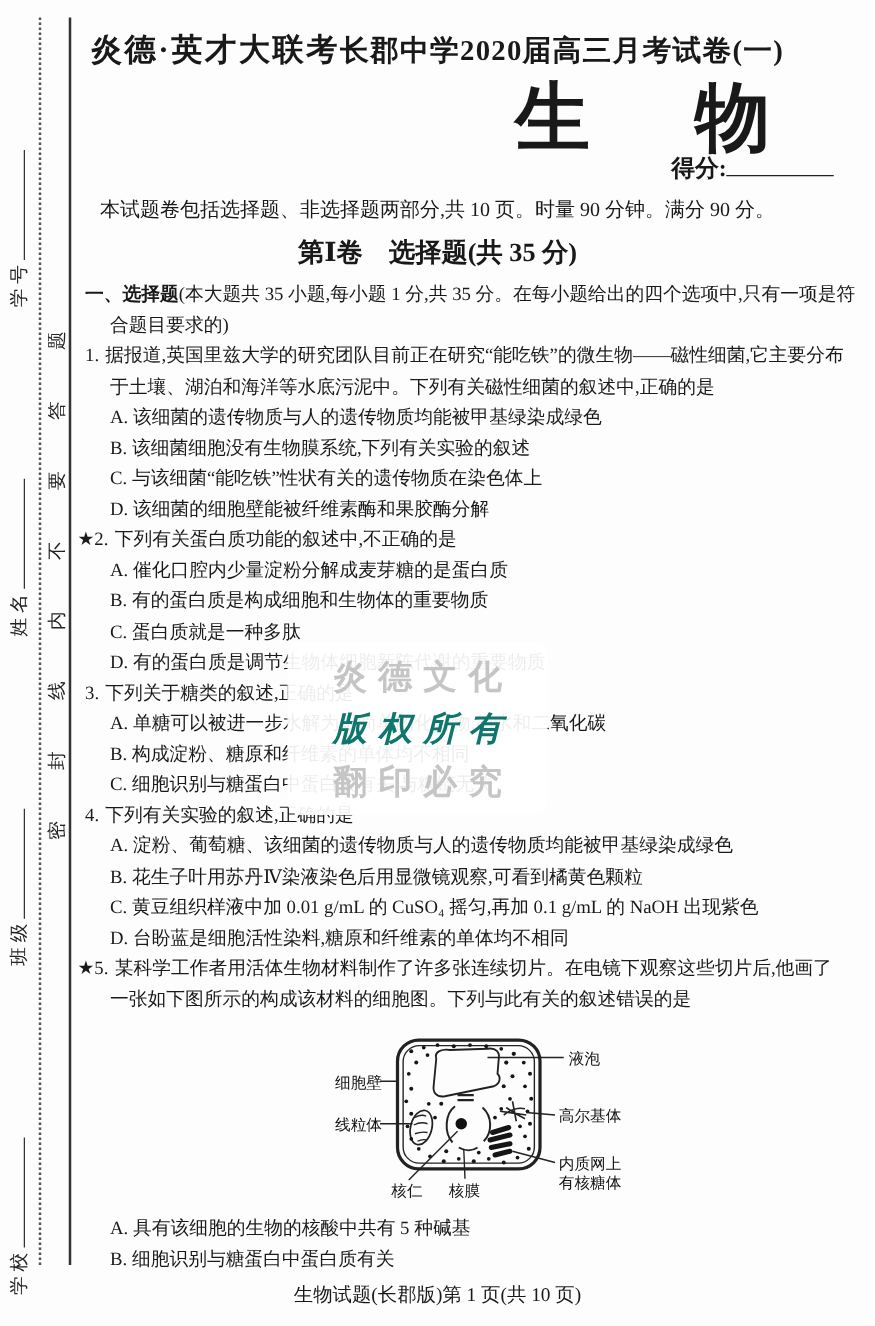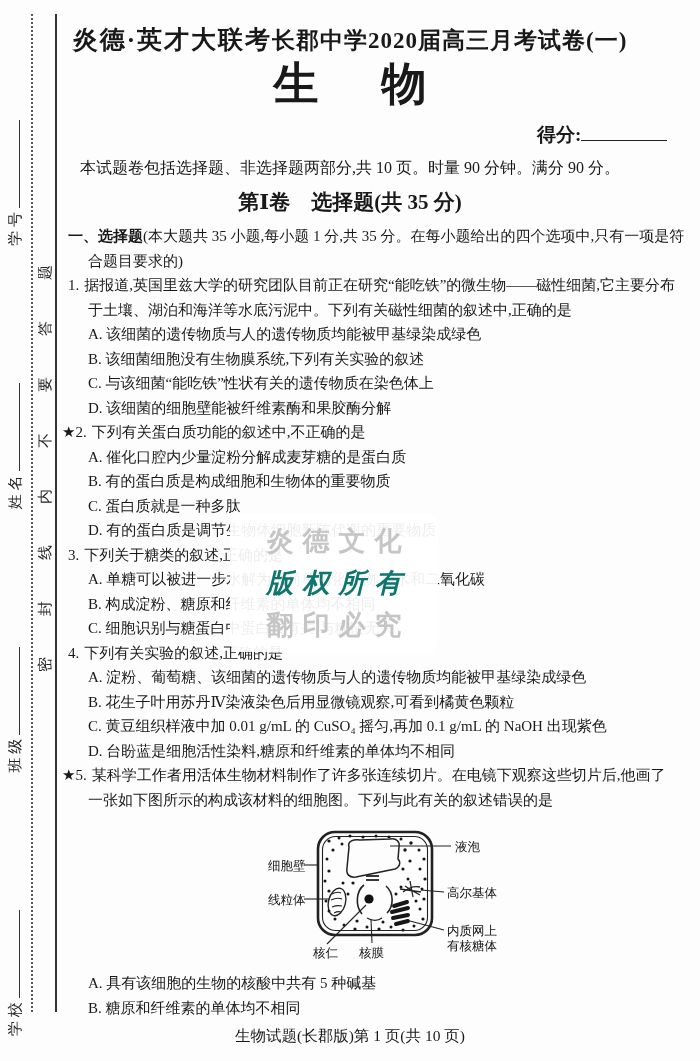--- a/index.html
+++ b/index.html
@@ -13,22 +13,22 @@
   .vline-solid{position:absolute;left:55px;top:14px;height:998px;width:0;border-left:2px solid #333;}
   .rot{position:absolute;transform:rotate(-90deg);transform-origin:0 0;white-space:nowrap;}
   .fields{left:6px;top:1036px;width:916px;display:flex;justify-content:space-between;font-size:15px;color:#222;}
   .field{white-space:nowrap;}
   .field .blank{display:inline-block;width:88px;height:13px;border-bottom:1.4px solid #333;margin-left:4px;}
   .seal{left:36px;top:672px;font-size:15px;letter-spacing:41px;color:#222;}
   
   .header-line{position:absolute;top:23px;left:0;width:100%;text-align:center;white-space:nowrap;}
   .brand{font-size:25px;font-weight:900;letter-spacing:2px;}
   .exam-title{font-size:23px;font-weight:bold;letter-spacing:1px;}
-  .subject{position:absolute;top:54px;left:0;width:100%;text-align:center;
-    font-size:45px;font-weight:bold;letter-spacing:1.4em;text-indent:1.4em;}
+  .subject{position:absolute;top:54px;left:0;width:100%;text-align:right;
+    font-size:60px;font-weight:bold;letter-spacing:1.4em;text-indent:1.4em;}
   .score{position:absolute;top:122px;left:537px;font-size:19px;font-weight:bold;white-space:nowrap;}
   .score-blank{display:inline-block;width:86px;height:17px;border-bottom:1.8px solid #222;}
   .intro{position:absolute;top:158px;left:0;width:100%;text-align:center;font-size:16px;}
   .section-heading{position:absolute;top:188px;left:0;width:100%;text-align:center;font-size:21px;font-weight:bold;}
   
   .content{position:absolute;left:68px;top:224px;width:628px;font-size:15px;line-height:24.5px;z-index:1;}
   .line{white-space:nowrap;}
   .indent{padding-left:20px;}
   .q-num{margin-right:5px;}
   .starred .q-num{margin-left:-6px;}
@@ -191,21 +191,21 @@
       <text x="60" y="131">核仁</text>
       <text x="106" y="131">核膜</text>
       <text x="202" y="25">液泡</text>
       <text x="194" y="71">高尔基体</text>
       <text x="194" y="109">内质网上</text>
       <text x="194" y="124">有核糖体</text>
     </svg>
   </div>
 
   <div class="line indent">A. 具有该细胞的生物的核酸中共有 5 种碱基</div>
-  <div class="line indent">B. 糖原和纤维素的单体均不相同</div>
+  <div class="line indent">B. 细胞识别与糖蛋白中蛋白质有关</div>
 </div>
 
 <div class="watermark">
   <div class="wm1">炎德文化</div>
   <div class="wm2">版权所有</div>
   <div class="wm3">翻印必究</div>
 </div>
 
 <div class="footer">生物试题(长郡版)第 1 页(共 10 页)</div>
 

